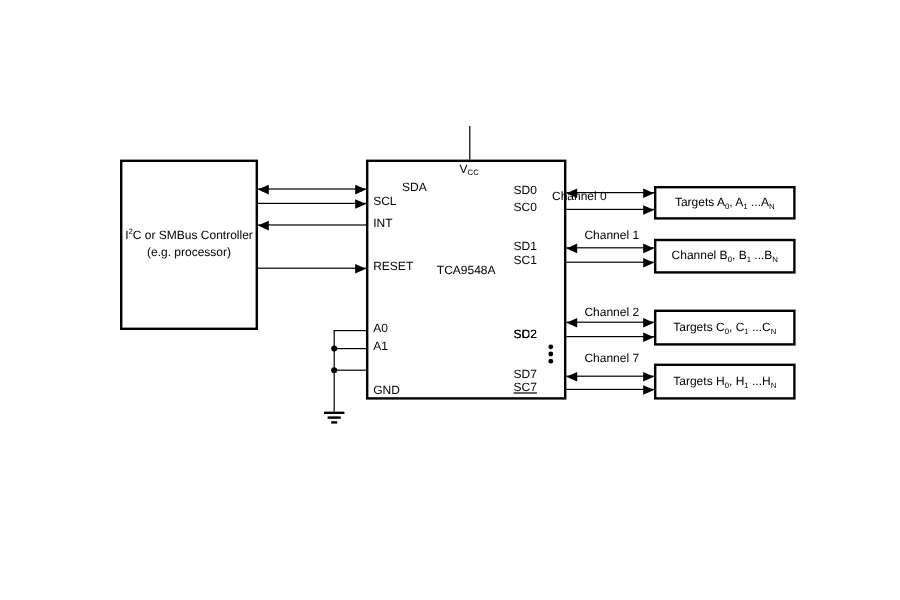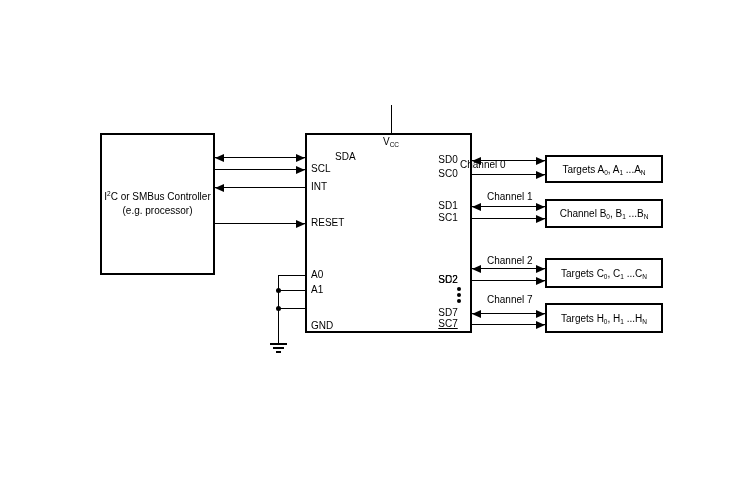--- a/index.html
+++ b/index.html
@@ -6,21 +6,21 @@
   .canvas {
     position:relative; width:750px; height:500px; background:#ffffff;
     font-family:"Liberation Sans", sans-serif; color:#000; overflow:hidden;
   }
   .box {
     position:absolute; border:2px solid #000; box-sizing:border-box; background:#fff;
     display:flex; align-items:center; justify-content:center; text-align:center;
   }
   .lbl { position:absolute; font-size:10px; line-height:12px; white-space:nowrap; }
   .ctr { text-align:center; }
-  .rgt { text-align:center; }
+  .rgt { text-align:left; }
   .wire { position:absolute; height:1px; background:#000; }
   .vwire { position:absolute; width:1px; background:#000; }
   .ah { position:absolute; width:0; height:0; top:-3.5px; }
   .ah-r { right:0; border-left:9px solid #000; border-top:4px solid transparent; border-bottom:4px solid transparent; }
   .ah-l { left:0; border-right:9px solid #000; border-top:4px solid transparent; border-bottom:4px solid transparent; }
   sub { font-size:6.5px; line-height:0; vertical-align:-2px; }
   sup { font-size:6.5px; line-height:0; vertical-align:4px; }
   .dot { position:absolute; width:5px; height:5px; border-radius:50%; background:#000; }
   .edot { position:absolute; width:4px; height:4px; border-radius:50%; background:#000; }
   .gbar { position:absolute; height:2px; background:#000; }
@@ -41,20 +41,21 @@
   </div>
 
   
   <div class="box" style="left:305px; top:133px; width:167px; height:200px;"></div>
 
   
   <div class="vwire" style="left:391px; top:105px; height:28px;"></div>
   <div class="lbl ctr" style="left:361px; top:136px; width:60px;"><span>V</span><sub>CC</sub></div>
 
   
+  <div class="lbl ctr" style="left:305px; top:220px; width:167px;">TCA9548A</div>
 
   
   <div class="lbl" style="left:311px; top:151px;margin-left:24px;">SDA</div>
   <div class="lbl" style="left:311px; top:163px;">SCL</div>
   <div class="lbl" style="left:311px; top:181px;">INT</div>
   <div class="lbl" style="left:311px; top:217px;">RESET</div>
   <div class="lbl" style="left:311px; top:269px;">A0</div>
   <div class="lbl" style="left:311px; top:284px;">A1</div>
   <div class="lbl" style="left:311px; top:308px;margin-top:12px;">GND</div>
 

